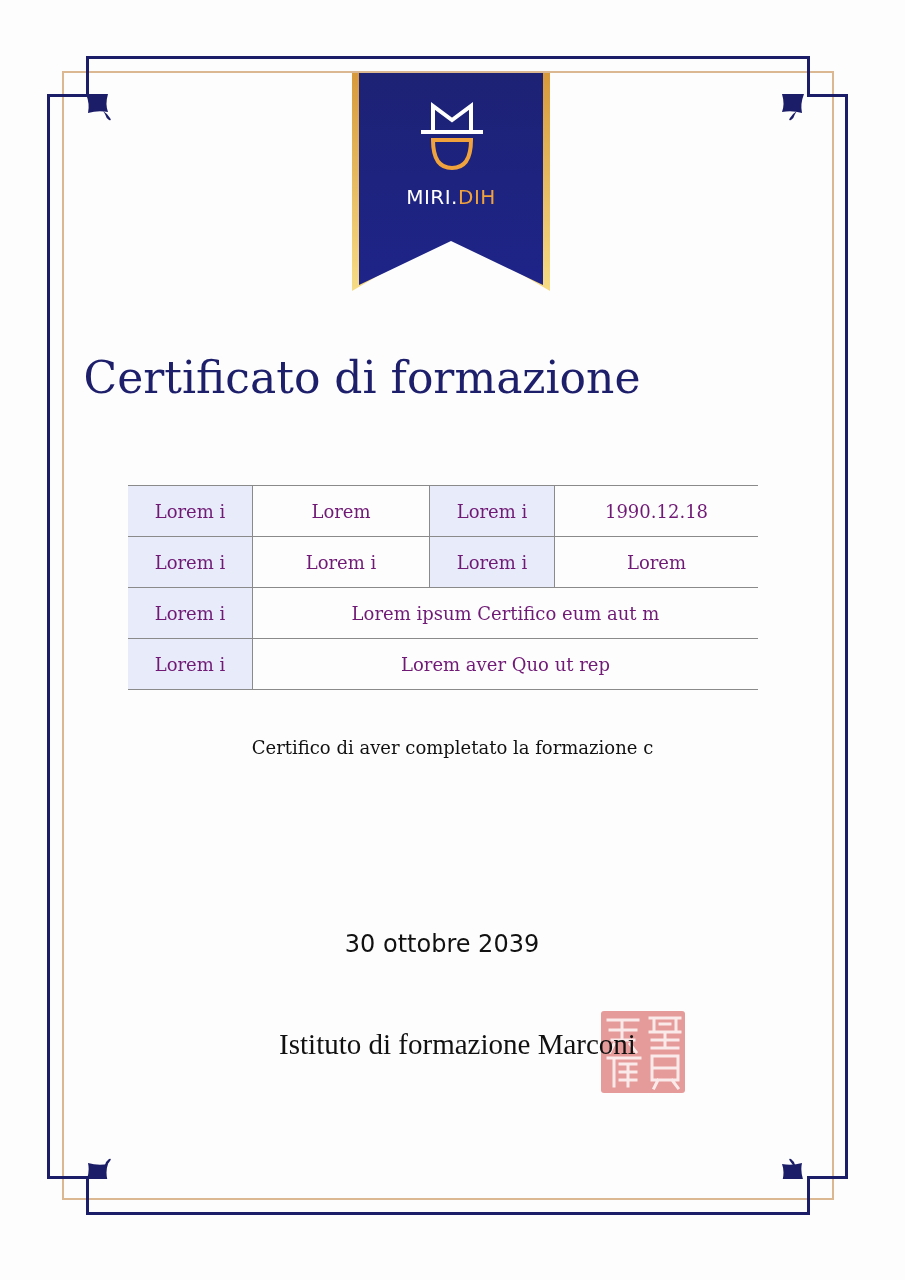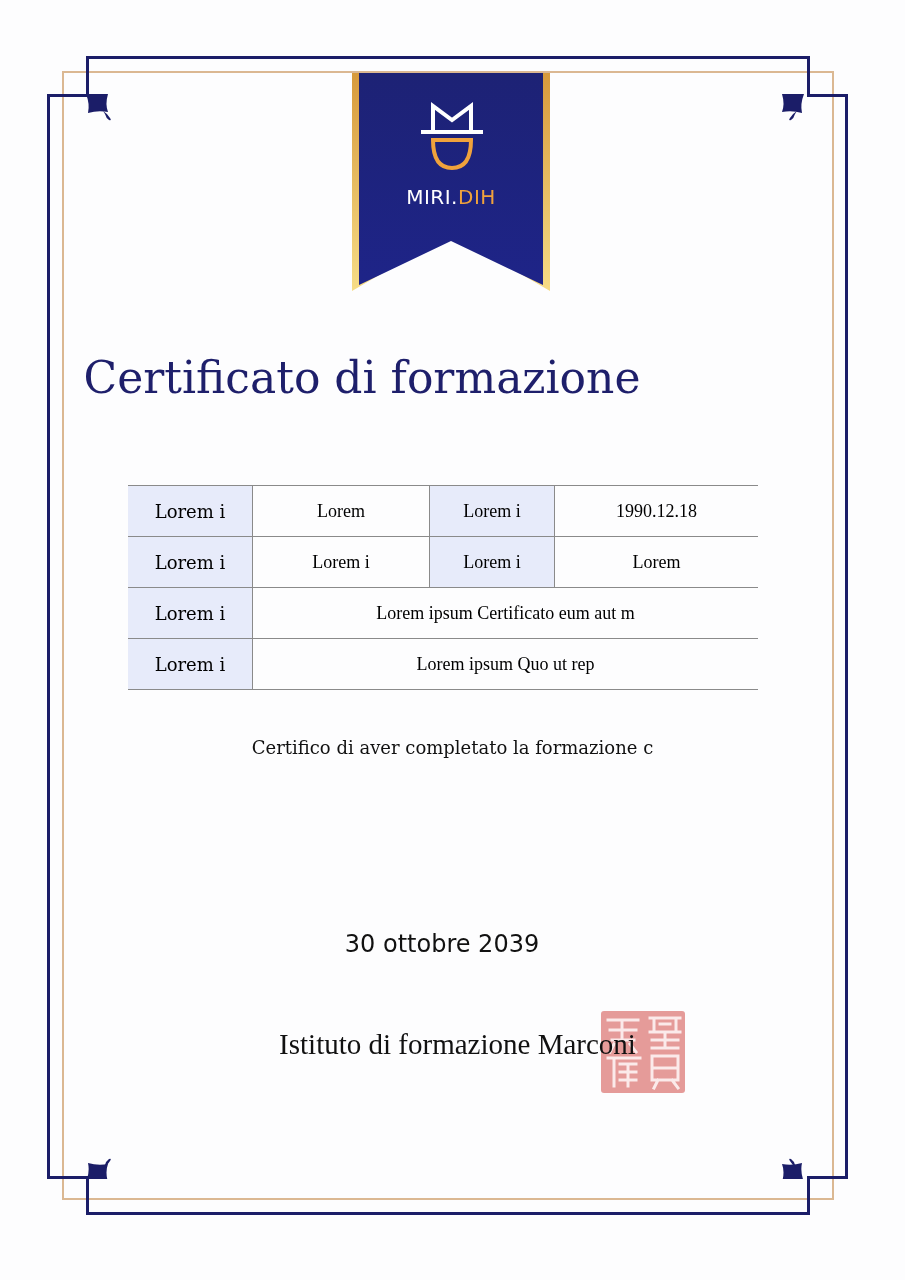--- a/index.html
+++ b/index.html
@@ -19,24 +19,24 @@
   
   .c-v { width:3px; height:39px; }
   .c-h { height:3px; width:39px; }
   .corner-orn { width:28px; height:28px; }
   
   .ribbon { left:352px; top:73px; width:198px; height:218px; }
   .logo-text { position:absolute; left:0; right:0; top:112px; text-align:center; font-family:"DejaVu Sans", sans-serif; font-size:20px; letter-spacing:0.5px; }
   .logo-text .w { color:#ffffff; }
   .logo-text .o { color:#f0a23c; }
   .title { left:0; width:724px; top:352px; text-align:center; color:#1e1f6b; font-family:"DejaVu Serif", serif; font-size:44px; }
-  table.info { position:absolute; left:128px; top:485px; width:630px; border-collapse:collapse; font-family:"DejaVu Serif", serif; font-size:18px; color:#000000; }
+  table.info { position:absolute; left:128px; top:485px; width:630px; border-collapse:collapse; font-family:"DejaVu Serif", serif; font-size:18px; color:#701a75; }
   table.info td { height:50px; border-top:1.5px solid #8a8a8a; border-bottom:1.5px solid #8a8a8a; text-align:center; padding:0; }
   table.info td.h { background:#e7ebfa; width:124px; }
-  table.info td.sep { border-left:1.5px solid #8a8a8a;font-family:Liberation Serif, serif; }
+  table.info td.sep { border-left:1.5px solid #8a8a8a; }
   .statement { left:120px; width:665px; top:722px; text-align:center; color:#111; font-size:18px; line-height:51px; font-family:"DejaVu Serif", serif; }
   .date { left:0; width:884px; top:930px; text-align:center; color:#111; font-size:24px; font-family:"DejaVu Sans", sans-serif; }
   .issuer { left:0; width:915px; top:1028px; text-align:center; color:#111; font-size:29px; font-family:"Liberation Serif", serif; }
   .seal { left:600px; top:1010px; width:86px; height:84px; }
 </style>
 </head>
 <body>
 
 <div class="abs navy l-top-navy"></div>
 <div class="abs navy l-bot-navy"></div>
@@ -112,25 +112,25 @@
     <td class="sep">1990.12.18</td>
   </tr>
   <tr>
     <td class="h">Lorem i</td>
     <td class="sep">Lorem i</td>
     <td class="h sep">Lorem i</td>
     <td class="sep">Lorem</td>
   </tr>
   <tr>
     <td class="h">Lorem i</td>
-    <td class="sep" colspan="3">Lorem ipsum Certificato eum aut m</td>
+    <td class="sep" colspan="3">Lorem ipsum Certifico eum aut m</td>
   </tr>
   <tr>
     <td class="h">Lorem i</td>
-    <td class="sep" colspan="3">Lorem ipsum Quo ut rep</td>
+    <td class="sep" colspan="3">Lorem aver Quo ut rep</td>
   </tr>
 </tbody>
   </table>
 
 <div class="abs statement">
   <div>Certifico di aver completato la formazione c</div>
 </div>
 
 <div class="abs date">30 ottobre 2039</div>
 

